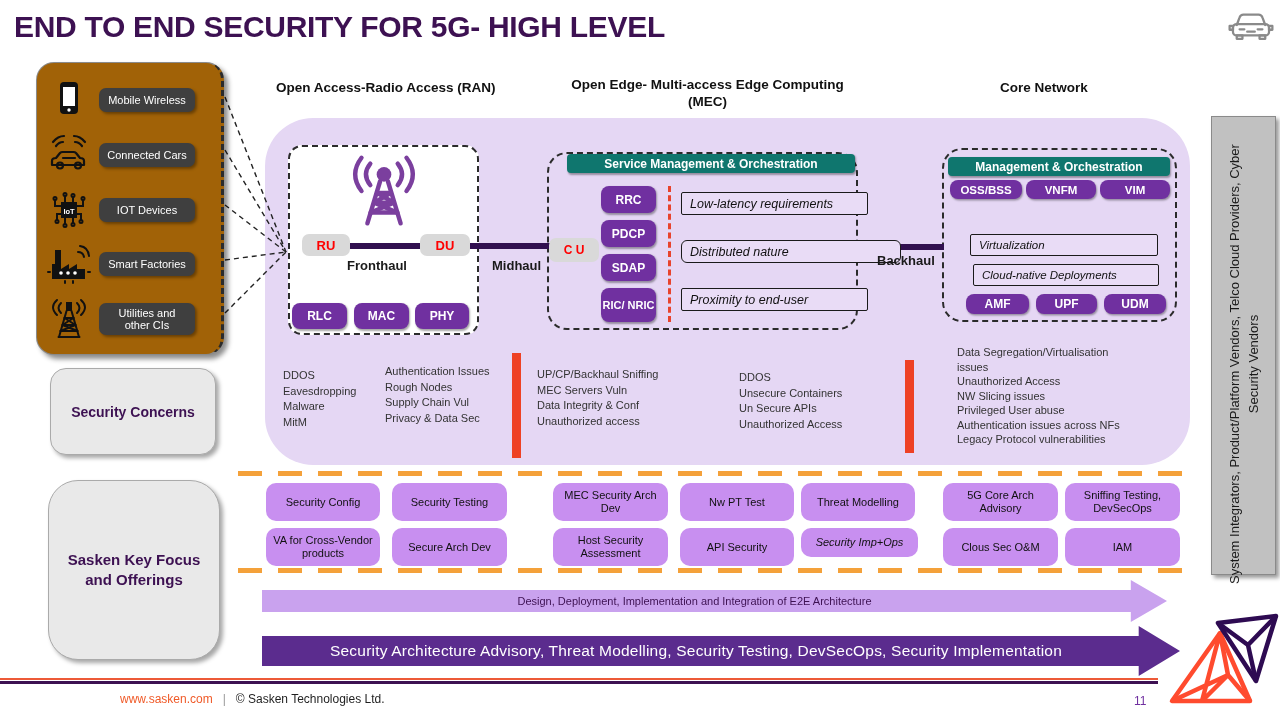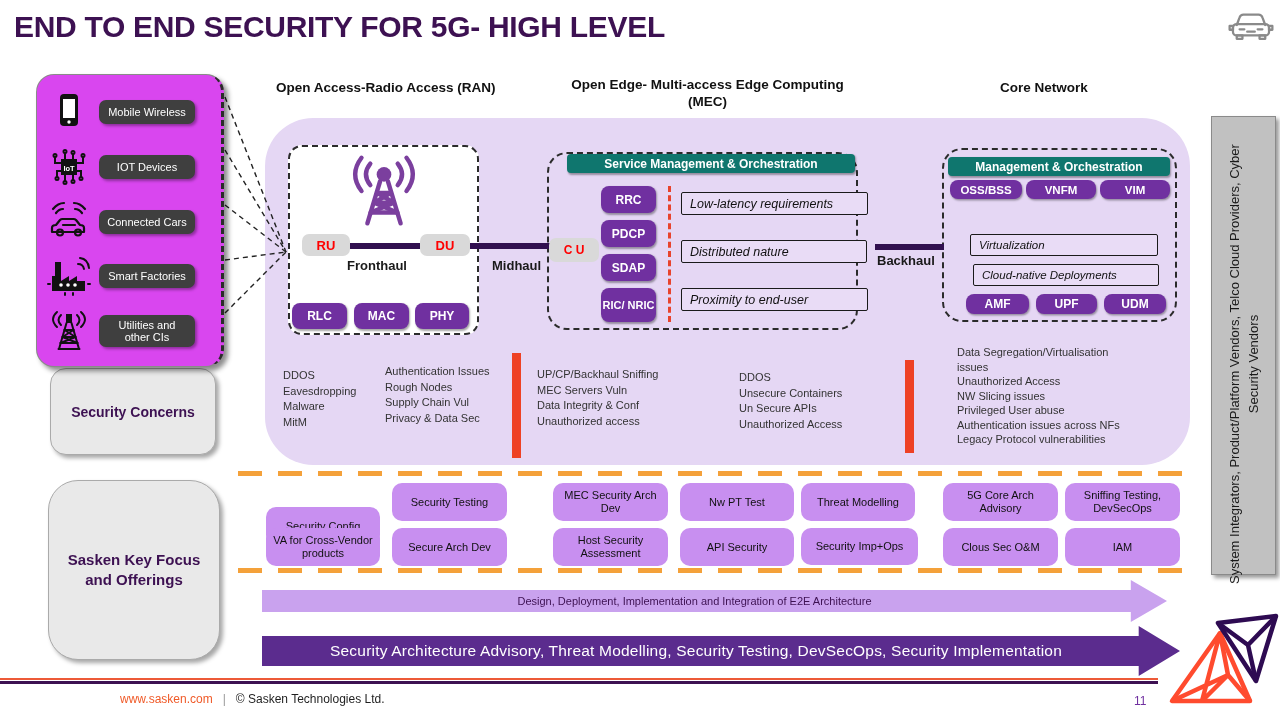--- a/index.html
+++ b/index.html
@@ -4,21 +4,21 @@
 <style>
   * { margin:0; padding:0; box-sizing:border-box; }
   html,body { width:1280px; height:720px; }
   body { font-family:"Liberation Sans", sans-serif; background:#fff; }
   .slide { position:relative; width:1280px; height:720px; background:#fff; overflow:hidden; }
   .abs { position:absolute; }
 
   .title { left:14px; top:10px; font-size:30px; font-weight:700; color:#3D1152; letter-spacing:-0.3px; }
 
   
-  .devices-panel { left:36px; top:74px; width:188px; height:293px; background:#d946ef;
+  .devices-panel { left:36px; top:62px; width:188px; height:293px; background:#a16207;
     border:1px solid #8a8a8a; border-right:3px dashed #2b2b2b; border-radius:18px;
     box-shadow:4px 4px 5px rgba(0,0,0,.45); padding:10px 8px 8px 8px;
     display:flex; flex-direction:column; justify-content:space-between; z-index:3; }
   .device-row { display:flex; align-items:center; gap:6px; height:54px; }
   .device-icon { width:48px; height:48px; flex:0 0 48px; display:flex; align-items:center; justify-content:center; }
   .device-label { background:#3F3F3F; color:#fff; font-size:11px; border-radius:7px;
     width:96px; min-height:24px; display:flex; align-items:center; justify-content:center;
     text-align:center; padding:4px 6px; line-height:12px; box-shadow:2px 2px 3px rgba(0,0,0,.35); }
 
   
@@ -105,20 +105,37 @@
   <div class="abs devices-panel">
     <div class="device-row">
       <span class="device-icon">
         <svg width="44" height="44" viewBox="0 0 44 44">
           <rect x="13" y="4" width="18" height="32" rx="4" fill="#111"></rect>
           <rect x="16" y="9" width="12" height="19" fill="#fff"></rect>
           <circle cx="22" cy="32" r="1.7" fill="#fff"></circle>
         </svg>
       </span>
       <span class="device-label">Mobile Wireless</span>
+    </div>
+    <div class="device-row">
+      <span class="device-icon">
+        <svg width="44" height="44" viewBox="0 0 44 44">
+          <g stroke="#111" stroke-width="2.2" fill="none" stroke-linecap="round" stroke-linejoin="round">
+            <path d="M5 32 v-4 q0 -3 4 -3 l4 -5 q1 -1 2.5 -1 h11 q1.5 0 2.5 1 l4 5 q4 0 4 3 v4 z"></path>
+            <circle cx="13" cy="32.5" r="3"></circle>
+            <circle cx="31" cy="32.5" r="3"></circle>
+            <path d="M16 25 h12"></path>
+            <path d="M9 13 q3 -4 7 -4"></path>
+            <path d="M6 9 q5 -6 11 -6"></path>
+            <path d="M35 13 q-3 -4 -7 -4"></path>
+            <path d="M38 9 q-5 -6 -11 -6"></path>
+          </g>
+        </svg>
+      </span>
+      <span class="device-label">Connected Cars</span>
     </div>
     <div class="device-row">
       <span class="device-icon">
         <svg width="44" height="44" viewBox="0 0 44 44">
           <rect x="14" y="14" width="16" height="16" fill="#111"></rect>
           <text x="22" y="25.5" font-size="7.5" fill="#fff" text-anchor="middle" font-weight="bold" font-family="Liberation Sans, sans-serif">IoT</text>
           <g stroke="#111" stroke-width="2" fill="none">
             <path d="M14 18 H8 V12"></path>
               <circle cx="8" cy="10.5" r="1.5"></circle>
             <path d="M14 26 H10 V32"></path>
@@ -136,37 +153,20 @@
             <path d="M26 30 V35"></path>
               <circle cx="26" cy="36.5" r="1.5"></circle>
           </g>
         </svg>
       </span>
       <span class="device-label">IOT Devices</span>
     </div>
     <div class="device-row">
       <span class="device-icon">
         <svg width="44" height="44" viewBox="0 0 44 44">
-          <g stroke="#111" stroke-width="2.2" fill="none" stroke-linecap="round" stroke-linejoin="round">
-            <path d="M5 32 v-4 q0 -3 4 -3 l4 -5 q1 -1 2.5 -1 h11 q1.5 0 2.5 1 l4 5 q4 0 4 3 v4 z"></path>
-            <circle cx="13" cy="32.5" r="3"></circle>
-            <circle cx="31" cy="32.5" r="3"></circle>
-            <path d="M16 25 h12"></path>
-            <path d="M9 13 q3 -4 7 -4"></path>
-            <path d="M6 9 q5 -6 11 -6"></path>
-            <path d="M35 13 q-3 -4 -7 -4"></path>
-            <path d="M38 9 q-5 -6 -11 -6"></path>
-          </g>
-        </svg>
-      </span>
-      <span class="device-label">Connected Cars</span>
-    </div>
-    <div class="device-row">
-      <span class="device-icon">
-        <svg width="44" height="44" viewBox="0 0 44 44">
           <g fill="#111">
             <rect x="8" y="8" width="6" height="16"></rect>
             <path d="M5 37 v-15 h9 v5 l8 -5 v5 l8 -5 v5 h8 v10 z"></path>
           </g>
           <g fill="#fff">
             <circle cx="14" cy="31" r="1.8"></circle>
               <circle cx="21" cy="31" r="1.8"></circle>
               <circle cx="28" cy="31" r="1.8"></circle>
           </g>
           <g stroke="#111" stroke-width="2" fill="none" stroke-linecap="round">
@@ -245,21 +245,21 @@
 
   <div class="abs dashedbox" style="left:547px; top:152px; width:311px; height:178px;"></div>
   <div class="abs graychip" style="left:549px; top:238px; width:50px; height:24px; font-size:12px;">C U</div>
   <div class="abs bar" style="left:567px; top:154px; width:288px; height:19px;">Service Management &amp; Orchestration</div>
   <div class="abs chip" style="left:601px; top:186px; width:55px; height:27px;">RRC</div>
   <div class="abs chip" style="left:601px; top:220px; width:55px; height:27px;">PDCP</div>
   <div class="abs chip" style="left:601px; top:254px; width:55px; height:27px;">SDAP</div>
   <div class="abs chip" style="left:601px; top:288px; width:55px; height:34px; font-size:11px; line-height:12px;">RIC/ NRIC</div>
   <div class="abs red-vdash" style="left:668px; top:186px; height:136px;"></div>
   <div class="abs featbox" style="left:681px; top:192px; width:187px; height:23px;">Low-latency requirements</div>
-  <div class="abs featbox" style="left:681px; top:240px; width:186px; height:23px;">Distributed nature</div>
+  <div class="abs featbox" style="left:681px; top:240px; width:220px; height:23px;border-radius:6px;">Distributed nature</div>
   <div class="abs featbox" style="left:681px; top:288px; width:187px; height:23px;">Proximity to end-user</div>
   <div class="abs haul-label" style="left:877px; top:253px;">Backhaul</div>
 
   <div class="abs dashedbox" style="left:942px; top:148px; width:235px; height:174px;"></div>
   <div class="abs bar" style="left:948px; top:157px; width:222px; height:19px;">Management &amp; Orchestration</div>
   <div class="abs chip" style="left:950px; top:180px; width:72px; height:19px; font-size:11.5px;">OSS/BSS</div>
   <div class="abs chip" style="left:1026px; top:180px; width:70px; height:19px; font-size:11.5px;">VNFM</div>
   <div class="abs chip" style="left:1100px; top:180px; width:70px; height:19px; font-size:11.5px;">VIM</div>
   <div class="abs featbox" style="left:970px; top:234px; width:188px; height:22px; font-size:11.5px;">Virtualization</div>
   <div class="abs featbox" style="left:973px; top:264px; width:186px; height:22px; font-size:11.5px;">Cloud-native Deployments</div>
@@ -301,33 +301,33 @@
     <div>Authentication issues across NFs</div>
     <div>Legacy Protocol vulnerabilities</div>
   </div>
 
   <div class="abs side-label" style="left:50px; top:368px; width:166px; height:87px; border-radius:16px; font-size:14px;">Security Concerns</div>
   <div class="abs side-label" style="left:48px; top:480px; width:172px; height:180px; border-radius:30px; font-size:15px; line-height:20px; padding:0 14px;">Sasken Key Focus and Offerings</div>
 
   <div class="abs orange-dash" style="left:238px; top:471px; width:950px;"></div>
   <div class="abs orange-dash" style="left:238px; top:568px; width:950px;"></div>
 
-  <div class="abs chip-light" style="left:266px; top:507px; width:114px; height:38px;">Security Config</div>
+  <div class="abs chip-light" style="left:266px; top:483px; width:114px; height:38px;">Security Config</div>
   <div class="abs chip-light" style="left:392px; top:483px; width:115px; height:38px;">Security Testing</div>
   <div class="abs chip-light" style="left:553px; top:483px; width:115px; height:38px;">MEC Security Arch Dev</div>
   <div class="abs chip-light" style="left:680px; top:483px; width:114px; height:38px;">Nw PT Test</div>
   <div class="abs chip-light" style="left:801px; top:483px; width:114px; height:38px;">Threat Modelling</div>
   <div class="abs chip-light" style="left:943px; top:483px; width:115px; height:38px;">5G Core Arch Advisory</div>
   <div class="abs chip-light" style="left:1065px; top:483px; width:115px; height:38px;">Sniffing Testing, DevSecOps</div>
 
   <div class="abs chip-light" style="left:266px; top:528px; width:114px; height:38px;">VA for Cross-Vendor products</div>
   <div class="abs chip-light" style="left:392px; top:528px; width:115px; height:38px;">Secure Arch Dev</div>
   <div class="abs chip-light" style="left:553px; top:528px; width:115px; height:38px;">Host Security Assessment</div>
   <div class="abs chip-light" style="left:680px; top:528px; width:114px; height:38px;">API Security</div>
-  <div class="abs chip-light" style="left:801px; top:528px; width:117px; height:37px;">Security Imp+Ops</div>
+  <div class="abs chip-light" style="left:801px; top:528px; width:117px; height:29px;font-style:italic;">Security Imp+Ops</div>
   <div class="abs chip-light" style="left:943px; top:528px; width:115px; height:38px;">Clous Sec O&amp;M</div>
   <div class="abs chip-light" style="left:1065px; top:528px; width:115px; height:38px;">IAM</div>
 
   <div class="abs arrow1">
     <span>Design, Deployment, Implementation and Integration of E2E Architecture</span>
   </div>
   <div class="abs arrow2">
     <span>Security Architecture Advisory, Threat Modelling, Security Testing, DevSecOps, Security Implementation</span>
   </div>
 

